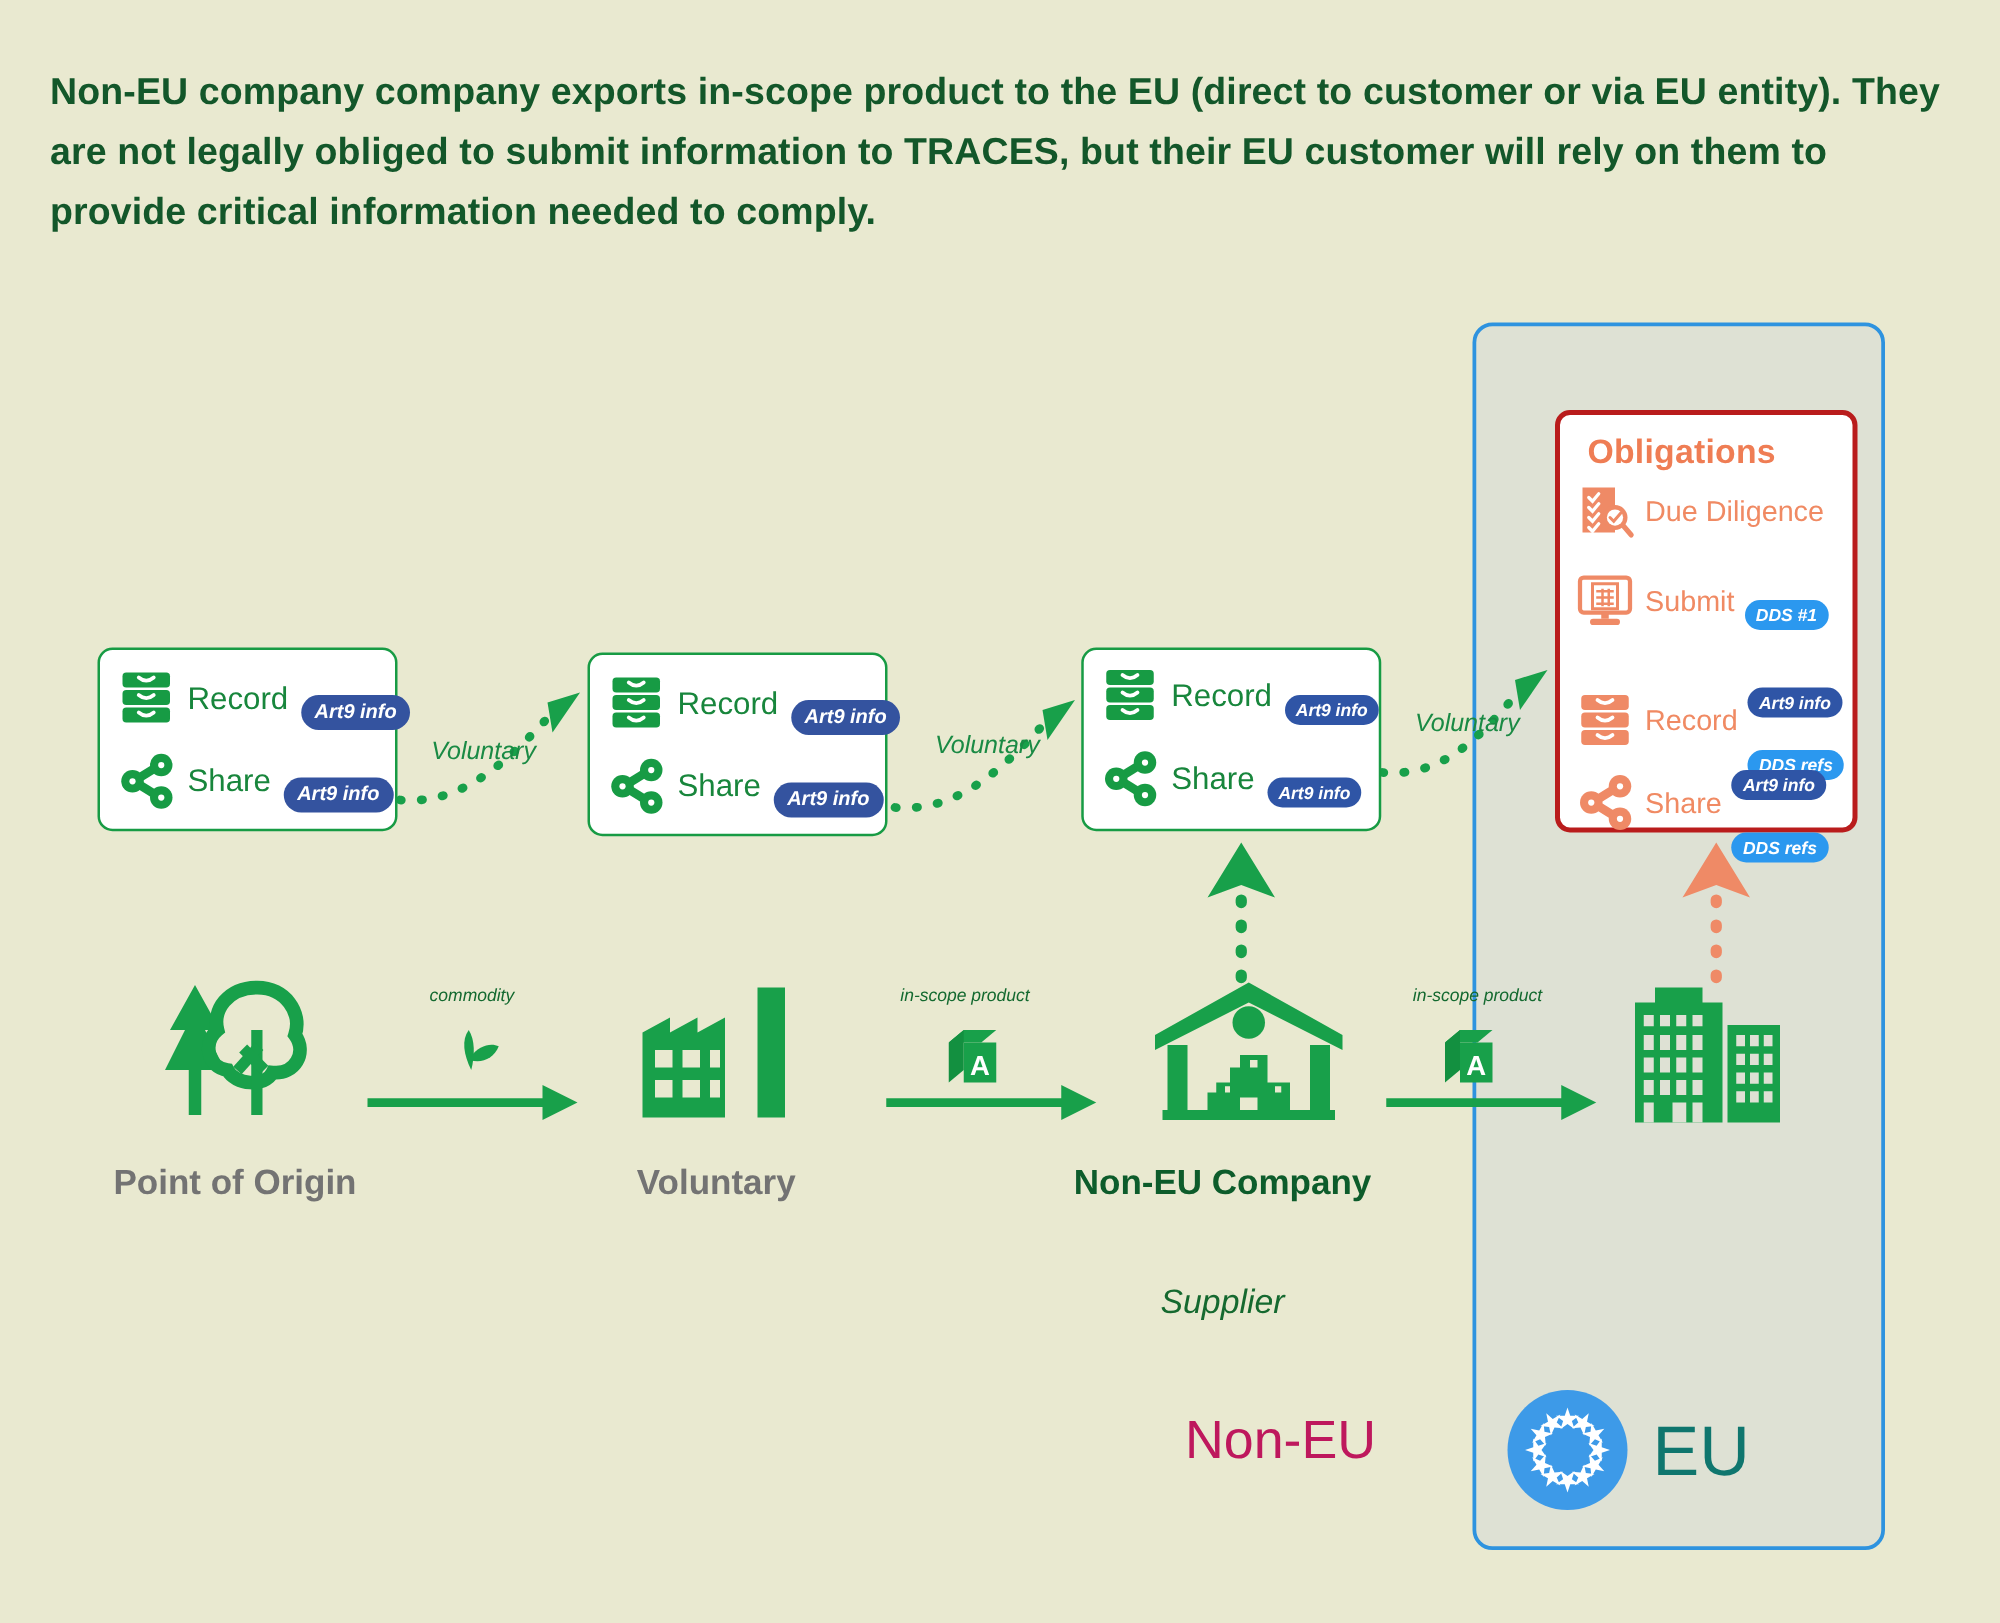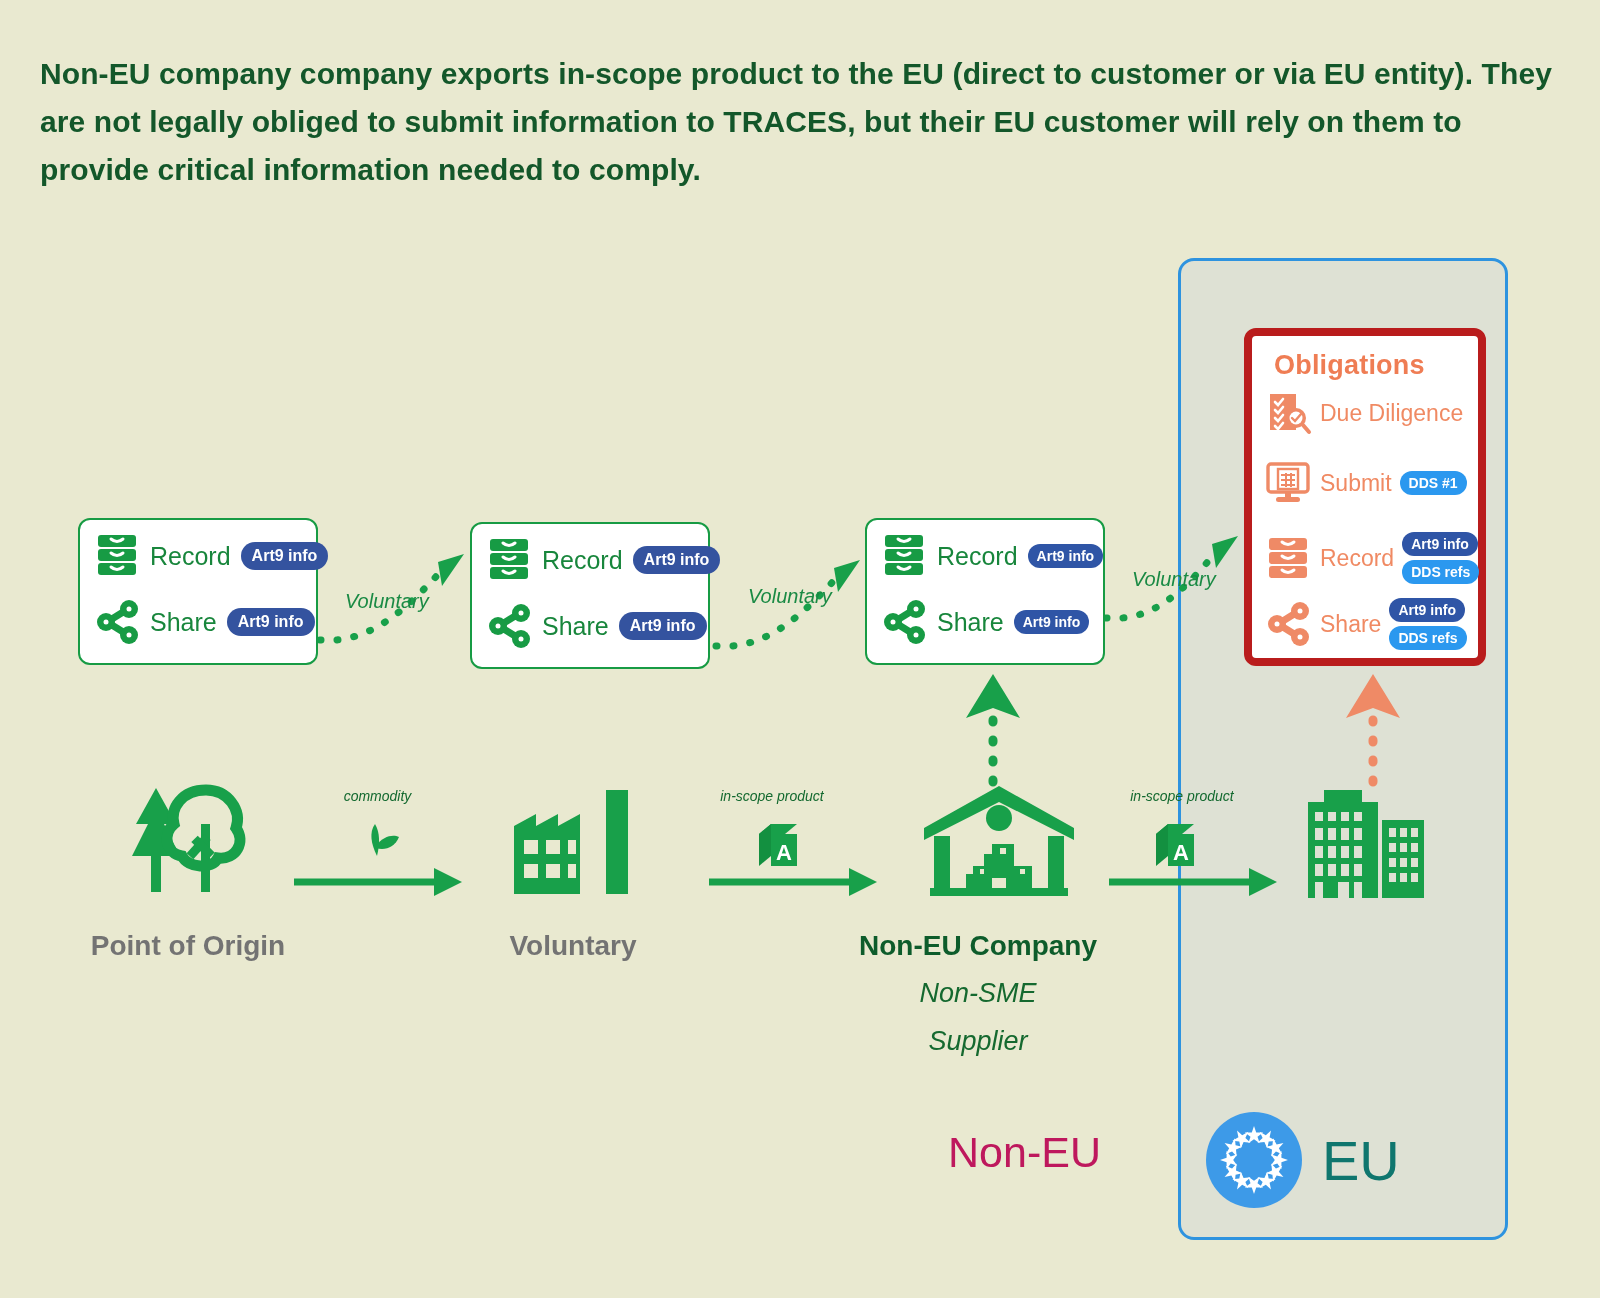--- a/index.html
+++ b/index.html
@@ -28,44 +28,46 @@
     background:#dee1d4;
     border:3px solid #2e93df;
     border-radius:16px;
     box-sizing:border-box;
   }
 
   
   #obligations-card{
     position:absolute;left:1244px;top:328px;width:242px;height:338px;
     background:#ffffff;
-    border:8px solid #b91c1c;
+    border:4px solid #b91c1c;
     border-radius:12px;
     box-sizing:border-box;
   }
   #obligations-title{
     position:absolute;left:22px;top:14px;
     font-size:27px;font-weight:bold;color:#ef7d54;
     letter-spacing:.2px;
   }
   .ob-row{position:absolute;left:14px;display:flex;align-items:center;}
   .ob-label{
     font-size:23px;color:#f08a63;margin-left:10px;white-space:nowrap;
   }
   .ob-pills{margin-left:8px;display:flex;flex-direction:column;gap:4px;align-items:flex-start;}
 
   
   .pill{
     display:inline-block;
     border-radius:999px;
     color:#fff;
+    font-style:italic;
     font-weight:bold;
     line-height:1;
     white-space:nowrap;
     text-align:center;
+    margin-top:22px;
   }
   .pill-art9{background:#34539f;padding:6px 11px;font-size:16px;}
   .pill-art9-sm{background:#2f55a6;padding:5px 9px;font-size:14px;}
   .pill-dds{background:#2b98ef;padding:5px 9px;font-size:14px;}
 
   
   .rs-card{
     position:absolute;
     width:240px;height:147px;
     background:#ffffff;
@@ -239,21 +241,20 @@
         <rect x="50" y="76" width="8" height="12"></rect>
       <rect x="11" y="94" width="8" height="16"></rect>
         <rect x="50" y="94" width="8" height="16"></rect>
       <rect x="34" y="94" width="11" height="16"></rect>
     </g>
   </svg>
 
   <div class="node-title" style="left:38px;top:930px;width:300px;">Point of Origin</div>
   <div class="node-title" style="left:432px;top:930px;width:282px;">Voluntary</div>
   <div class="node-title dark" style="left:830px;top:930px;width:296px;">Non-EU Company</div>
-  <div class="node-sub" style="left:830px;top:978px;width:296px;">Non-SME</div>
   <div class="node-sub" style="left:830px;top:1026px;width:296px;">Supplier</div>
 
   <svg class="abs-svg" style="left:958px;top:666px;" width="70" height="118">
     <line x1="35" y1="116" x2="35" y2="42" stroke="#18a04a" stroke-width="9" stroke-linecap="round" stroke-dasharray="2 18"></line>
     <polygon points="35,8 62,52 35,42 8,52" fill="#18a04a"></polygon>
   </svg>
   <svg class="abs-svg" style="left:1338px;top:666px;" width="70" height="118">
     <line x1="35" y1="116" x2="35" y2="42" stroke="#ef8a66" stroke-width="9" stroke-linecap="round" stroke-dasharray="2 18"></line>
     <polygon points="35,8 62,52 35,42 8,52" fill="#ef8a66"></polygon>
   </svg>

